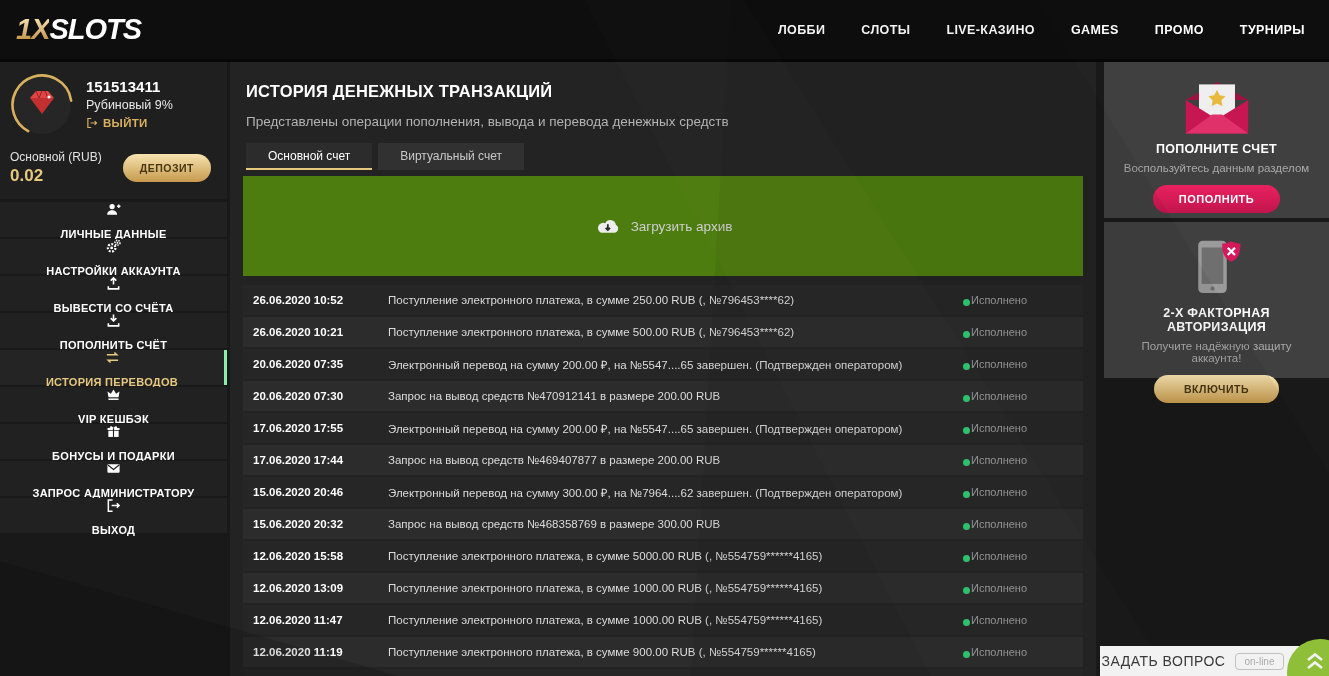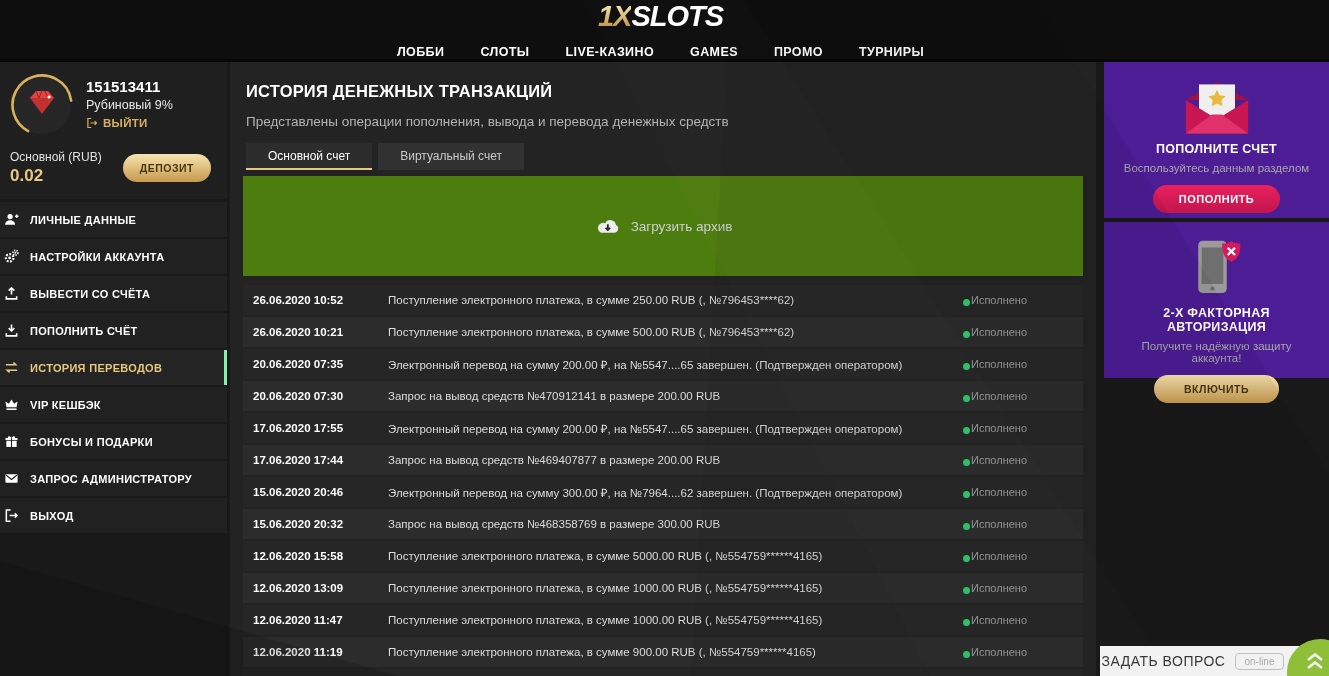--- a/index.html
+++ b/index.html
@@ -6,21 +6,21 @@
   html,body { background:#000; }
   .screen {
     position:relative; width:1329px; height:676px; overflow:hidden;
     background:#191919; font-family:"Liberation Sans", sans-serif;
   }
   
   .topbar {
     position:absolute; left:0; top:0; width:1329px; height:62px;
     background:#0e0e0e; border-bottom:3px solid #070707;
     display:flex; align-items:center; justify-content:space-between;
-    padding:0 24px 0 16px; z-index:5;flex-direction:column;
+    padding:0 24px 0 16px; z-index:5;
   }
   .logo { font-style:italic; font-weight:800; font-size:29px; letter-spacing:-1px; cursor:pointer; }
   .logo-1x { background:linear-gradient(180deg,#f6e3b2 15%,#c3944a 85%); -webkit-background-clip:text; background-clip:text; color:transparent; }
   .logo-slots { color:#fff; }
   .main-nav { display:flex; gap:36px; }
   .nav-item { color:#fff; font-size:12.5px; font-weight:700; letter-spacing:.4px; cursor:pointer; }
   
   .sidebar { position:absolute; left:0; top:62px; width:227px; z-index:4; }
   .user-panel { background:#1f1f1f; padding:11px 12px 13px 10px; margin-bottom:3px; }
   .user-top { display:flex; gap:12px; align-items:flex-start; }
@@ -33,21 +33,21 @@
   .balance-label { color:#e2e2e2; font-size:12px;text-align:right; }
   .balance-value { color:#e7c87f; font-weight:700; font-size:17px; margin-top:2px; }
   .btn-gold {
     background:linear-gradient(180deg,#f7e3b0,#c69a4d); border:none; border-radius:14px;
     color:#473612; font-weight:700; font-size:10.5px; padding:8px 17px;
     letter-spacing:.5px; cursor:pointer; font-family:inherit;
   }
   .side-menu { display:flex; flex-direction:column; gap:2px; }
   .menu-item {
     height:35px; background:#212121; display:flex; align-items:center; gap:11px;
-    padding:0 4px; color:#fff; font-size:11px; font-weight:700; letter-spacing:.3px; cursor:pointer;
+    padding:0 12px; color:#fff; font-size:11px; font-weight:700; letter-spacing:.3px; cursor:pointer;flex-direction:column;
   }
   .menu-item svg { width:15px; height:15px; flex-shrink:0; }
   .menu-item.active { color:#e7c87f; border-right:3px solid #86efac; background:#242424; }
   
   .content {
     position:absolute; left:230px; top:62px; width:866px; height:614px;
     background:#232323; padding:20px 13px 0; overflow:hidden; z-index:3;
   }
   .page-title { color:#fff; font-size:16.5px; font-weight:700; letter-spacing:.2px; margin-left:3px; }
   .page-subtitle { color:#b3b3b3; font-size:13.5px; margin:13px 0 0 3px; }
@@ -58,21 +58,21 @@
   .archive-btn { display:flex; align-items:center; gap:10px; color:#cfcfcf; font-size:13.5px; cursor:pointer; }
   .tx-list { margin-top:9px; display:flex; flex-direction:column; gap:2px; }
   .tx-row { min-height:30px; display:flex; align-items:center; background:#2c2c2c; padding:0 28px 0 10px; }
   .tx-row:nth-of-type(odd) { background:#262626; }
   .tx-date { width:135px; flex-shrink:0; color:#fff; font-weight:700; font-size:11.5px; }
   .tx-desc { flex:1; color:#dcdcdc; font-size:11.5px; }
   .tx-status { margin-left:auto; display:flex; align-items:flex-end; gap:1px; min-width:92px; color:#9a9a9a; font-size:11px; }
   .status-dot { width:7px; height:7px; border-radius:50%; background:#2ecc71; flex-shrink:0; }
   
   .rightbar { position:absolute; left:1104px; top:62px; width:225px; display:flex; flex-direction:column; gap:4px; z-index:3; }
-  .promo { background:#4c1d95; height:156px; padding:14px 12px; text-align:center; display:flex; flex-direction:column; align-items:center; }
+  .promo { background:#404040; height:156px; padding:14px 12px; text-align:center; display:flex; flex-direction:column; align-items:center; }
   .promo-icon { height:64px; display:flex; align-items:center; justify-content:center; }
   .promo-title { color:#fff; font-size:12.5px; font-weight:700; letter-spacing:.3px; margin-top:6px; }
   .promo-sub { color:#a9a9a9; font-size:11.5px; margin-top:6px; }
   .btn-pink {
     background:linear-gradient(180deg,#e8215f,#c2154d); color:#fff; border:none; border-radius:14px;
     font-weight:700; font-size:11px; padding:8px 26px; letter-spacing:.5px; margin-top:11px; cursor:pointer; font-family:inherit;
   }
   .promo .btn-gold { margin-top:11px; padding:8px 30px; }
   
   .chat-widget {

